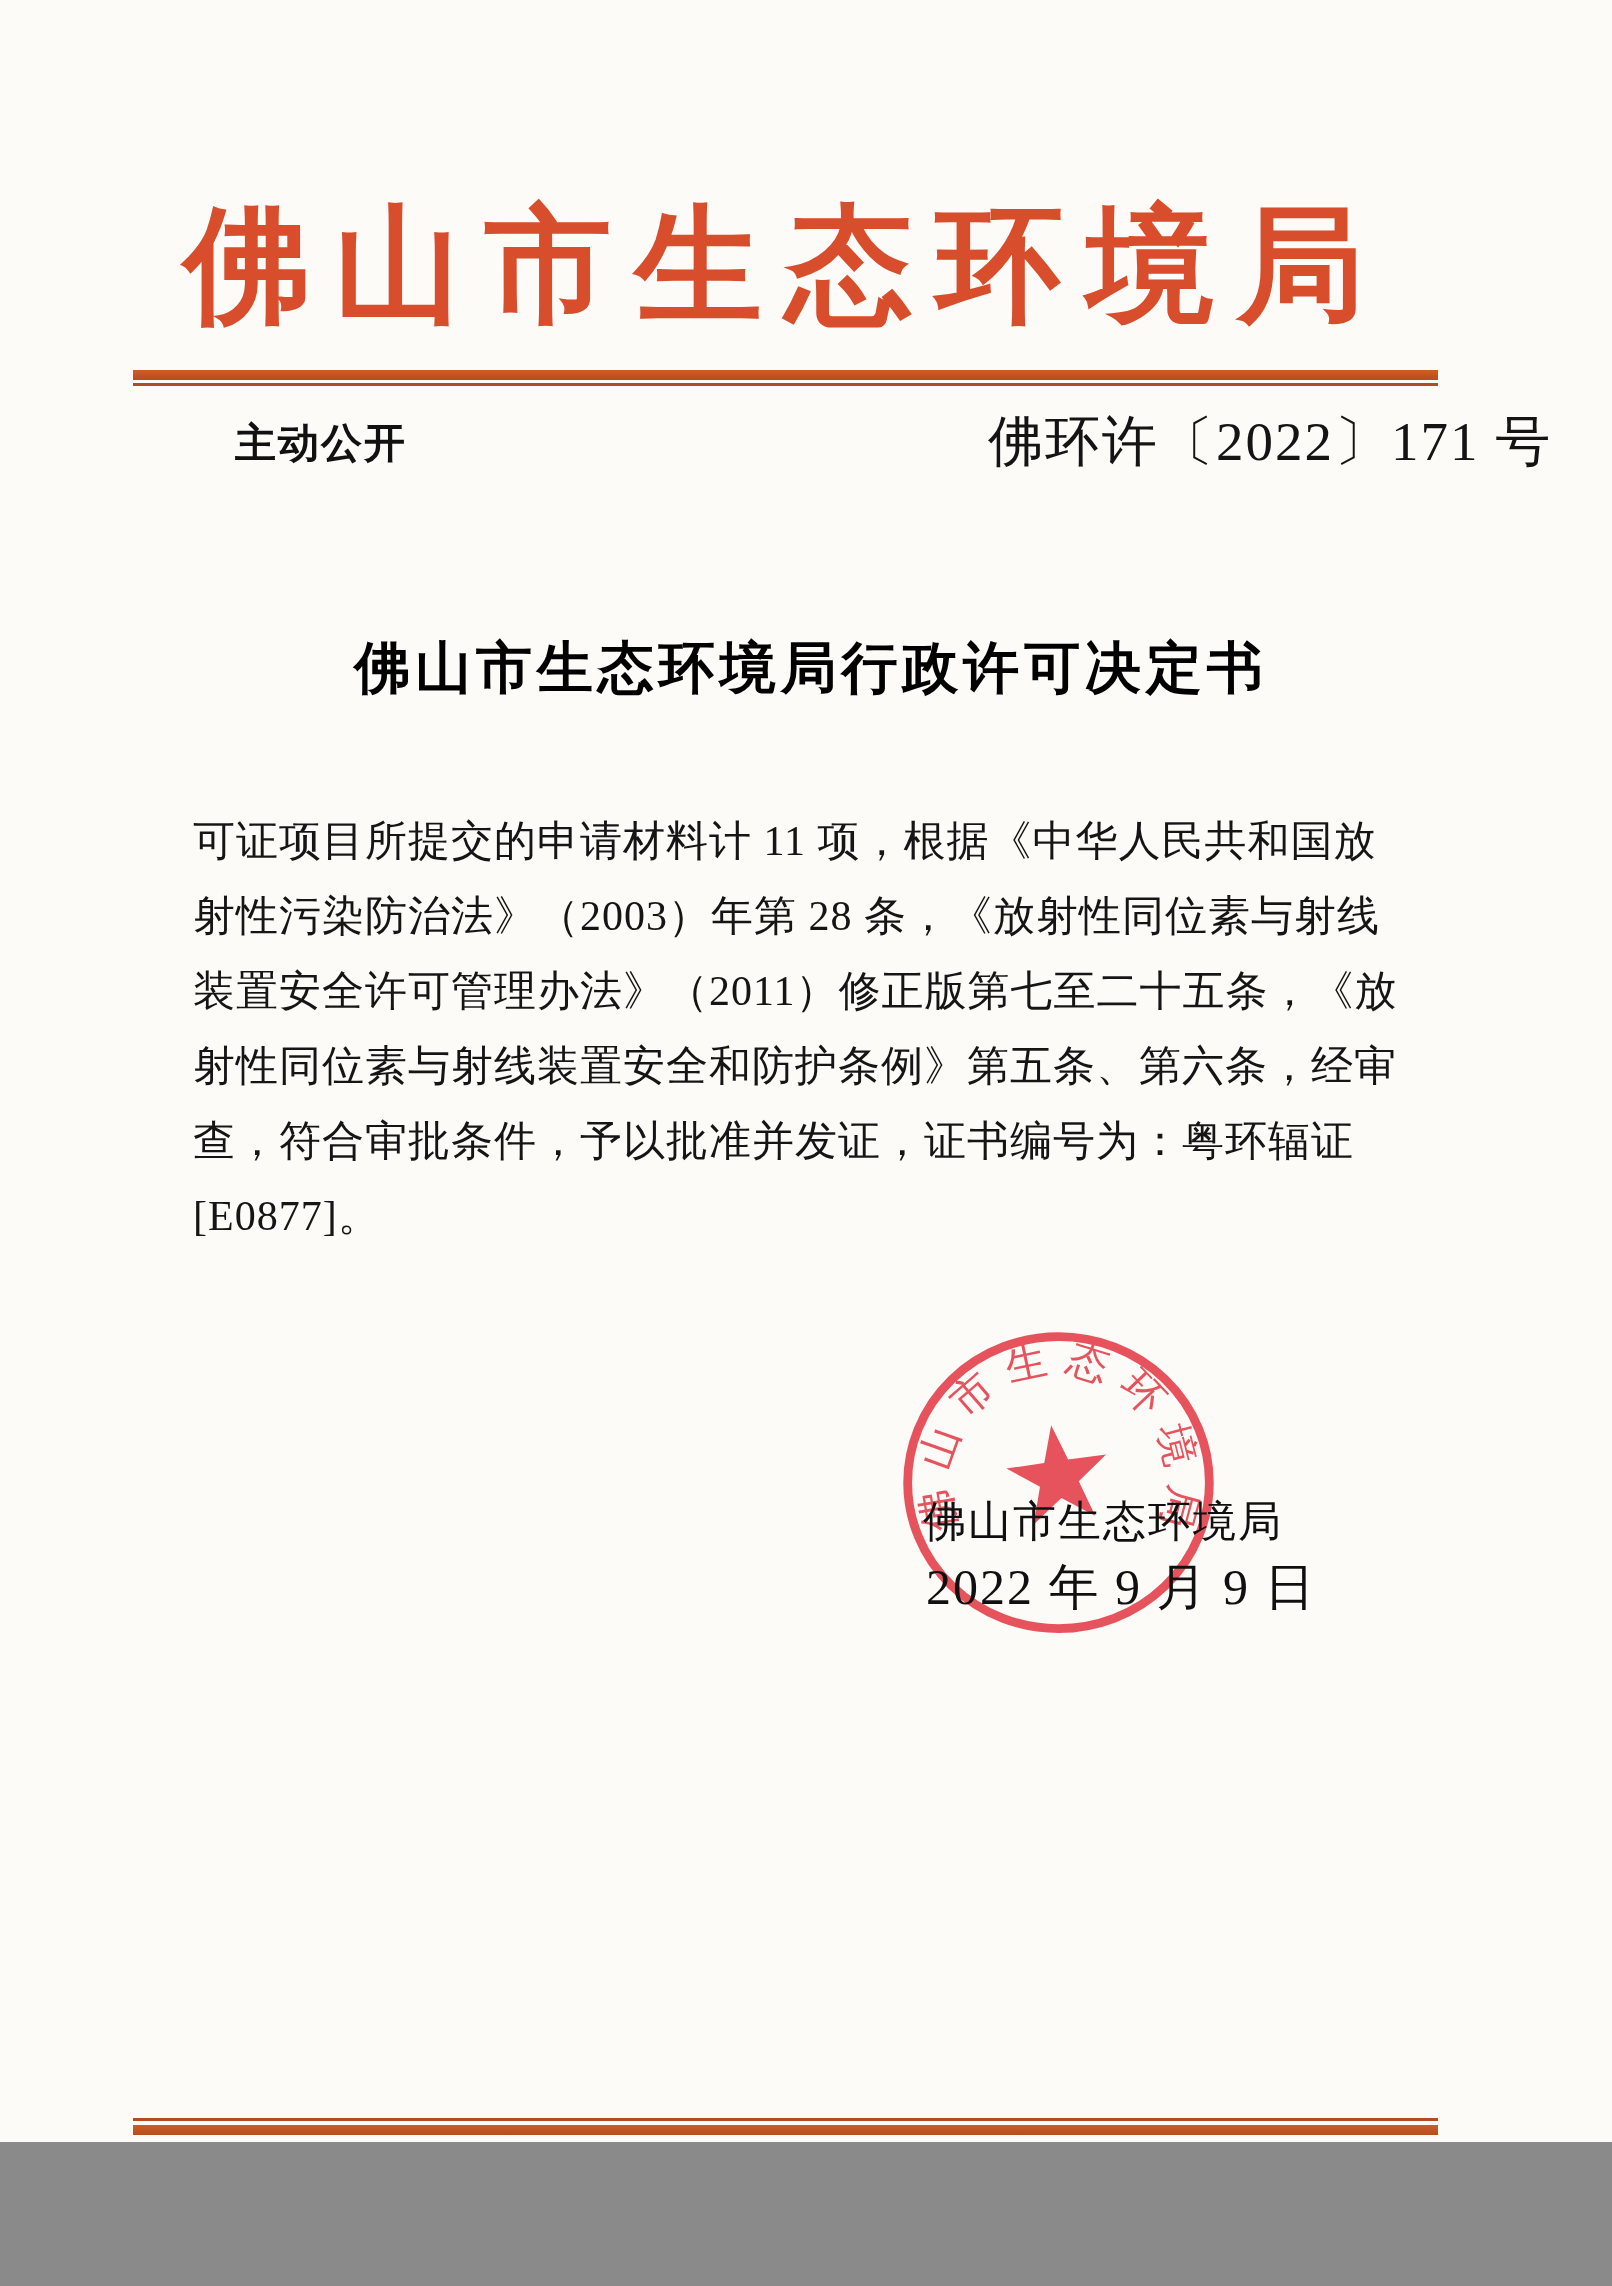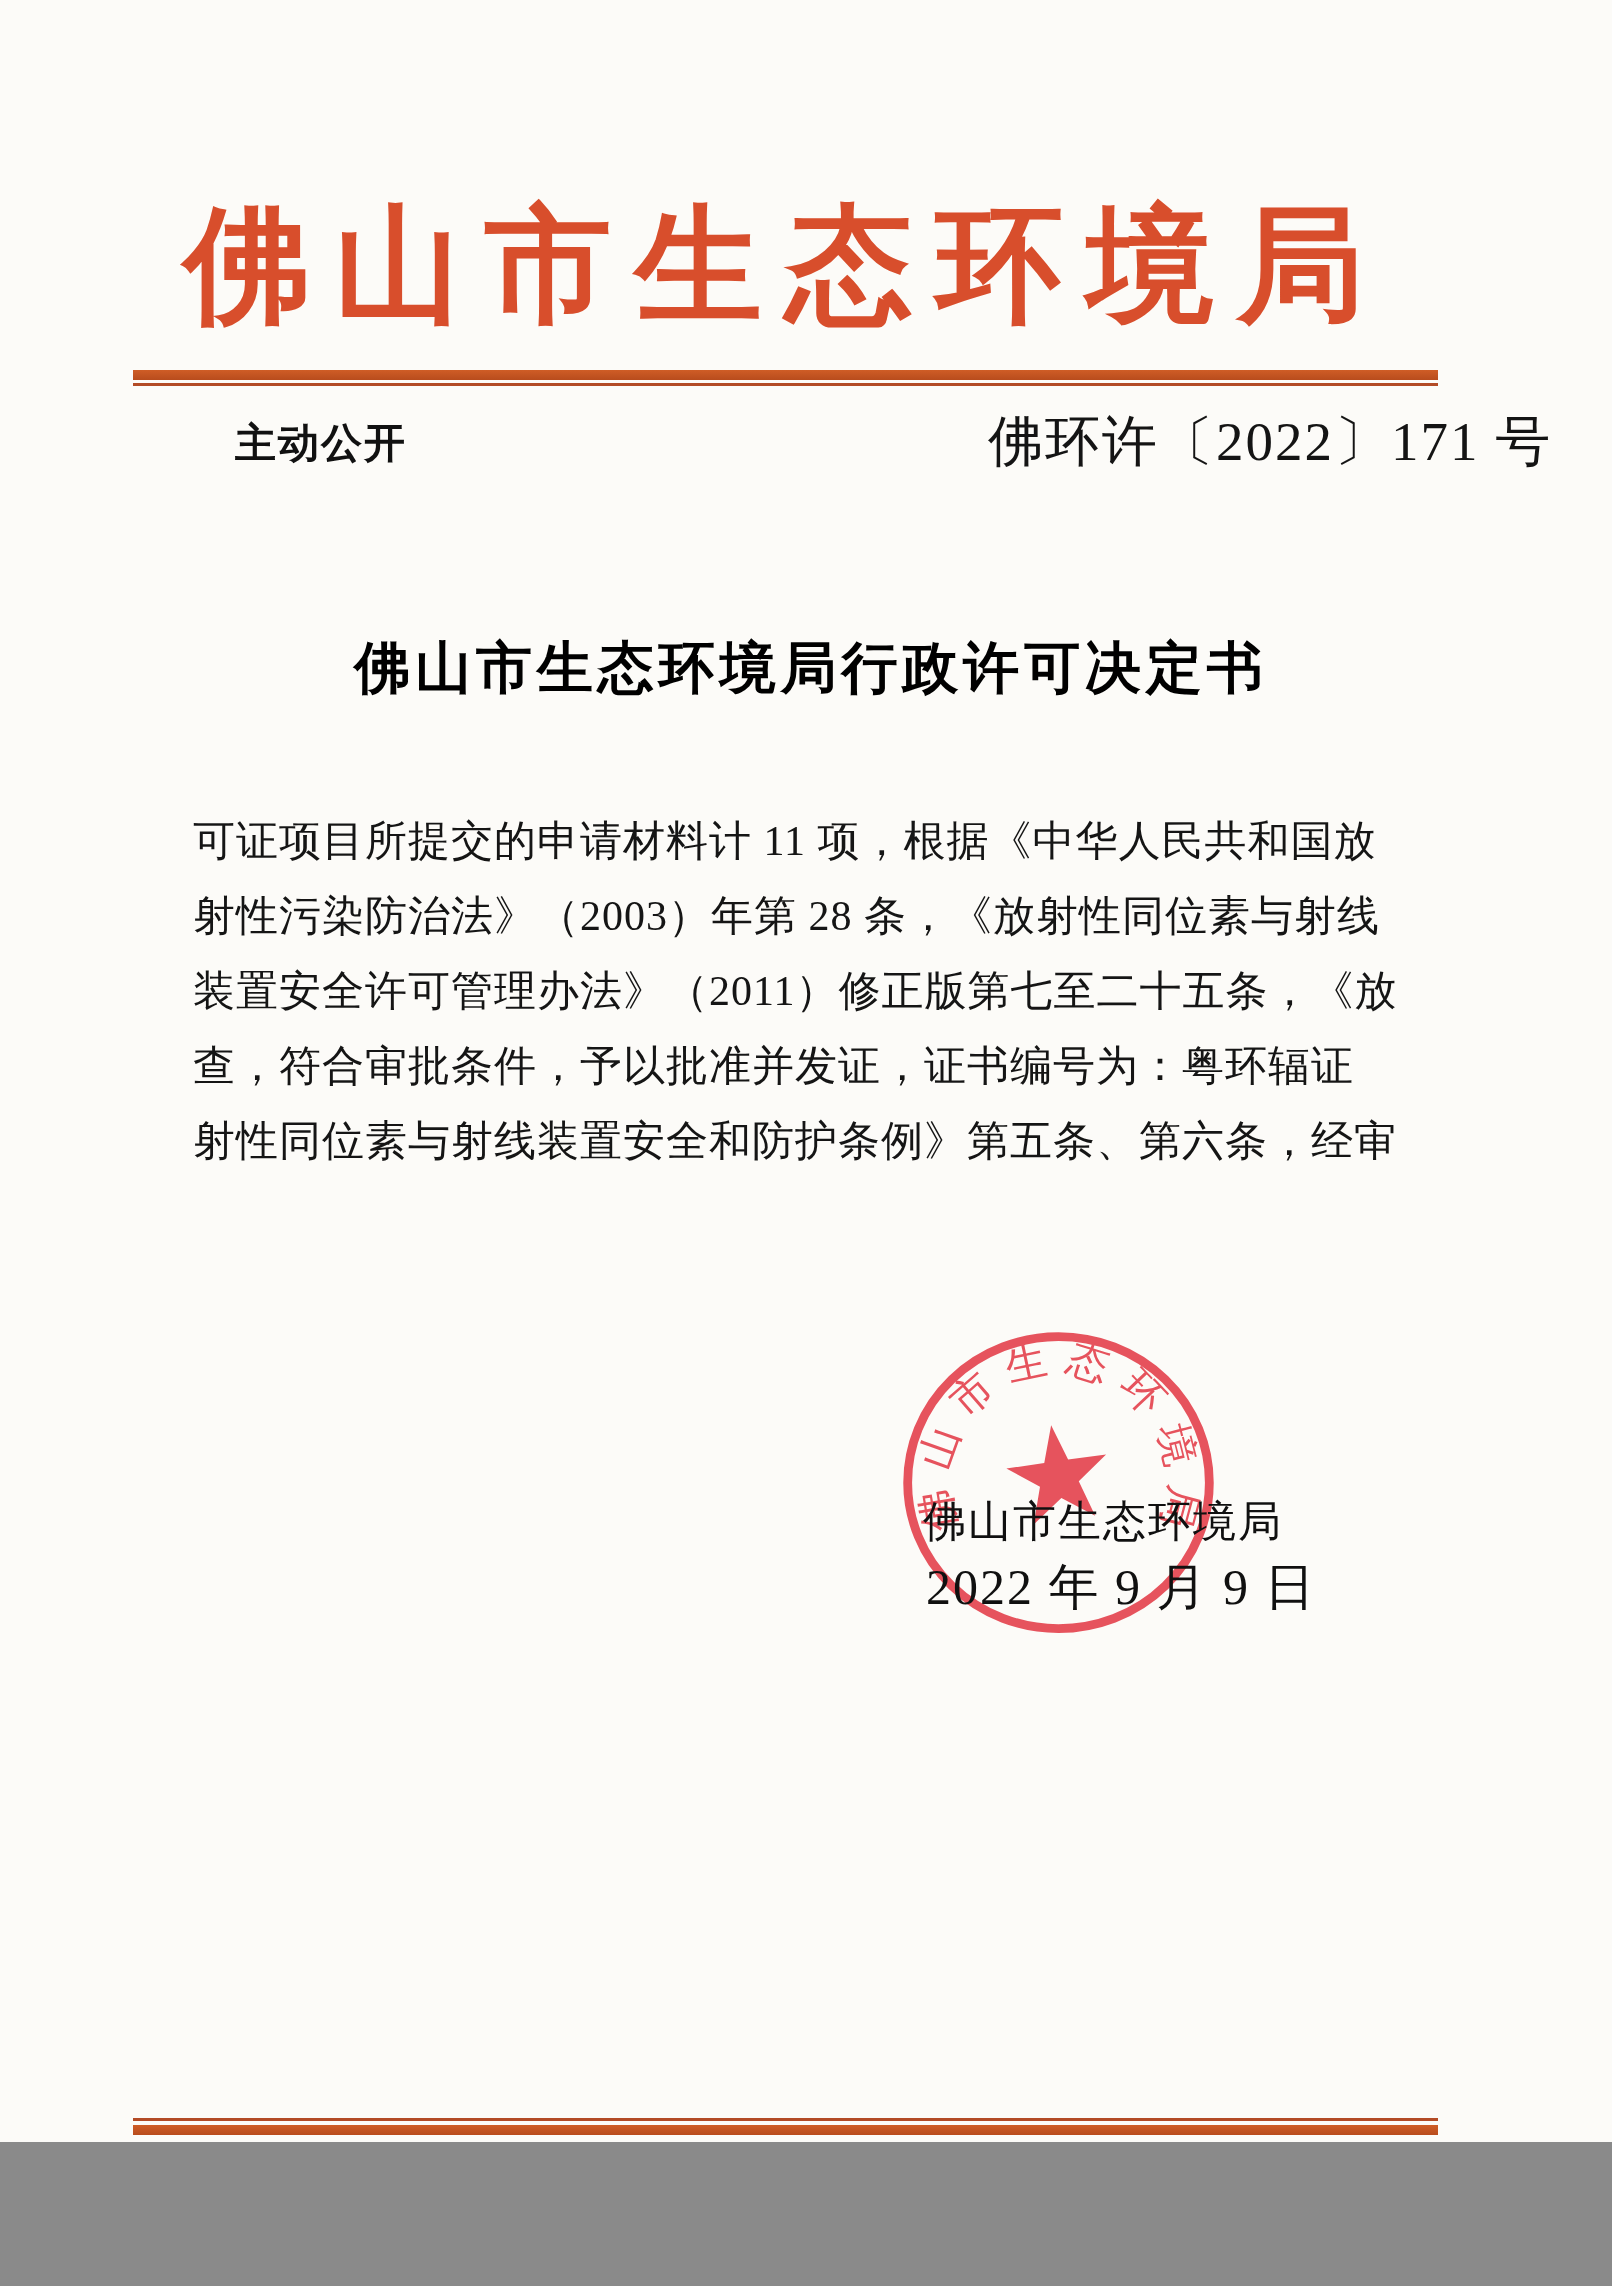--- a/index.html
+++ b/index.html
@@ -89,22 +89,23 @@
 
   <div class="disclosure">主动公开</div>
   <div class="doc-number">佛环许〔2022〕171 号</div>
 
   <div class="doc-title">佛山市生态环境局行政许可决定书</div>
 
   <div class="body-block">
     <div class="body-line">可证项目所提交的申请材料计 11 项，根据《中华人民共和国放</div>
     <div class="body-line">射性污染防治法》（2003）年第 28 条，《放射性同位素与射线</div>
     <div class="body-line">装置安全许可管理办法》（2011）修正版第七至二十五条，《放</div>
+    <div class="body-line">射性同位素与射线装置安全和防护条例》第五条、第六条，经审</div>
     <div class="body-line">查，符合审批条件，予以批准并发证，证书编号为：粤环辐证</div>
-    <div class="body-line">射性同位素与射线装置安全和防护条例》第五条、第六条，经审</div>
+    <div class="body-line">[E0877]。</div>
   </div>
 
   <svg class="seal" viewBox="0 0 350 340">
     <g opacity="0.87">
       <ellipse cx="175" cy="163" rx="154" ry="149" fill="none" stroke="#e33b47" stroke-width="9"></ellipse>
       <path id="seal-arc" fill="none" d="M 73.5 210.3 A 112 112 0 1 1 276.5 210.3"></path>
       <text font-size="42" fill="#e33b47" letter-spacing="15" font-family="Liberation Serif, DejaVu Serif, serif">
         <textPath href="#seal-arc" startOffset="2">佛山市生态环境局</textPath>
       </text>
       <polygon fill="#e33b47" transform="translate(175,158) rotate(-8)" points="0,-54 12.3,-17.0 51.4,-16.7 20.0,6.5 31.7,43.7 0,21 -31.7,43.7 -20.0,6.5 -51.4,-16.7 -12.3,-17.0"></polygon>

